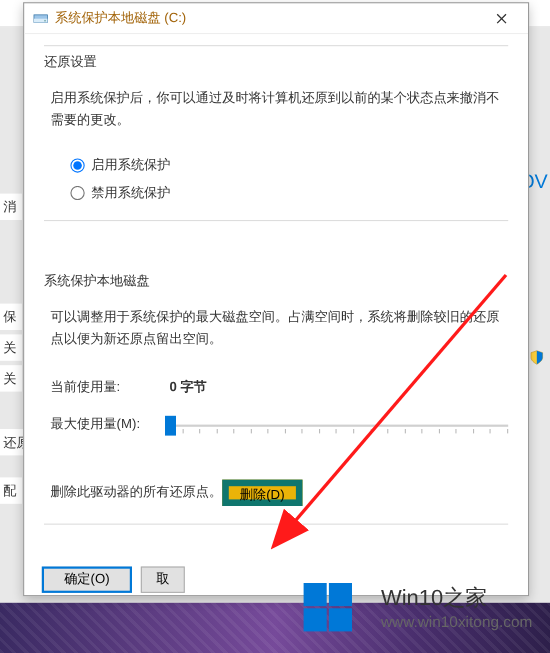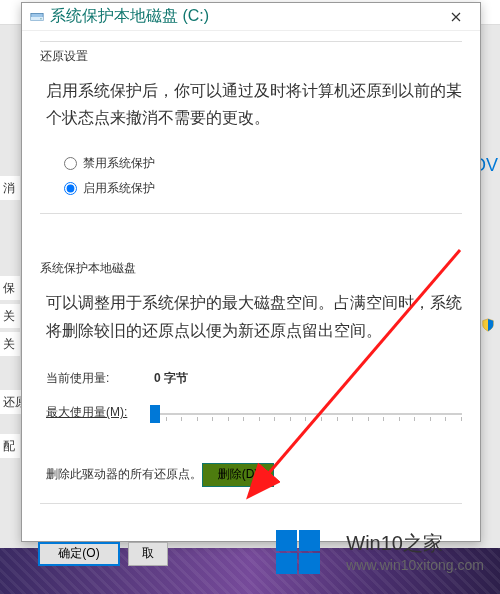--- a/index.html
+++ b/index.html
@@ -22,53 +22,53 @@
       height: 28px;
       display: flex;
       align-items: center;
       padding: 0 8px;
       border-bottom: 1px solid #eee;
     }
     .titlebar-icon {
       width: 14px; height: 14px;
       margin-right: 6px;
     }
-    .titlebar-title { font-size: 16px; color: #0f766e; flex: 1; }
+    .titlebar-title { font-size: 12px; color: #a16207; flex: 1; }
     .close-btn { width: 32px; height: 20px; display: flex; align-items: center; justify-content: center; font-size: 14px; color: #333; cursor: pointer; }
 
     .content { padding: 10px 18px 6px 18px; font-size: 12px; color: #333; }
 
     .group { border-top: 1px solid #ddd; border-bottom: 1px solid #ddd; padding-bottom: 8px; margin-bottom: 22px; position: relative; }
     .group + .group { border-top: none; margin-top: 40px; }
     .group-title { font-size: 12px; padding: 6px 0; }
-    .desc { font-size: 16px; color: #333; line-height: 1.7; padding: 8px 0 14px 6px; font-family: Liberation Mono, monospace; }
+    .desc { font-size: 12px; color: #333; line-height: 1.7; padding: 8px 0 14px 6px; }
 
     .radio-row { display: flex; align-items: center; margin: 8px 0 8px 24px; }
     .radio-row input { margin-right: 6px; }
     .radio-row label { font-size: 12px; }
 
     .usage-row { display: flex; align-items: flex-end; margin: 10px 0 16px 6px; }
     .usage-label { width: 100px; font-size: 12px; }
     .usage-value { font-size: 12px; padding-left: 8px; font-weight: bold; }
 
     .slider-row { display: flex; align-items: center; margin: 6px 0 6px 6px; }
-    .slider-label { width: 100px; font-size: 12px; text-decoration: underline; }
+    .slider-label { width: 100px; font-size: 12px; }
     .slider-wrap { flex: 1; padding-left: 4px; position: relative; }
     .slider-track { position: relative; height: 20px; }
     .slider-line { position: absolute; top: 10px; left: 0; right: 0; height: 2px; background: #d0d0d0; }
     .slider-ticks { position: absolute; top: 14px; left: 0; right: 0; height: 6px; display: flex; justify-content: space-between; }
     .slider-ticks span { width: 1px; height: 4px; background: #bbb; }
     .slider-thumb { position: absolute; top: 2px; left: 0; width: 10px; height: 18px; background: #0078d7; cursor: pointer; }
 
     .delete-row { display: flex; align-items: center; justify-content: flex-start; margin: 40px 6px 8px 6px; }
     .delete-label { font-size: 12px; }
     .win-btn {
       min-width: 72px; height: 24px;
-      background: #4d7c0f;
-      border: 1px solid #0f766e;
+      background: #eab308;
+      border: 6px solid #0f766e;
       font-size: 12px;
       cursor: pointer;
       padding: 0 10px;
     }
 
     .dialog-buttons {
       display: flex;
       gap: 8px;
       padding: 10px 16px;
     }
@@ -134,26 +134,26 @@
     </div>
   </div>
 
   <div class="content">
 
     <div class="group">
       <div class="group-title">还原设置</div>
       <div class="desc">启用系统保护后，你可以通过及时将计算机还原到以前的某个状态点来撤消不需要的更改。</div>
 
       <div class="radio-row">
+        <input type="radio" name="prot" checked="" style="">
+        <label>启用系统保护</label>
+      </div>
+      <div class="radio-row">
         <input type="radio" name="prot" style="">
         <label>禁用系统保护</label>
-      </div>
-      <div class="radio-row">
-        <input type="radio" name="prot" checked="" style="">
-        <label>启用系统保护</label>
       </div>
     </div>
 
     <div class="group">
       <div class="group-title">系统保护本地磁盘</div>
       <div class="desc">可以调整用于系统保护的最大磁盘空间。占满空间时，系统将删除较旧的还原点以便为新还原点留出空间。</div>
 
       <div class="usage-row">
         <span class="usage-label">当前使用量:</span>
         <span class="usage-value">0 字节</span>

